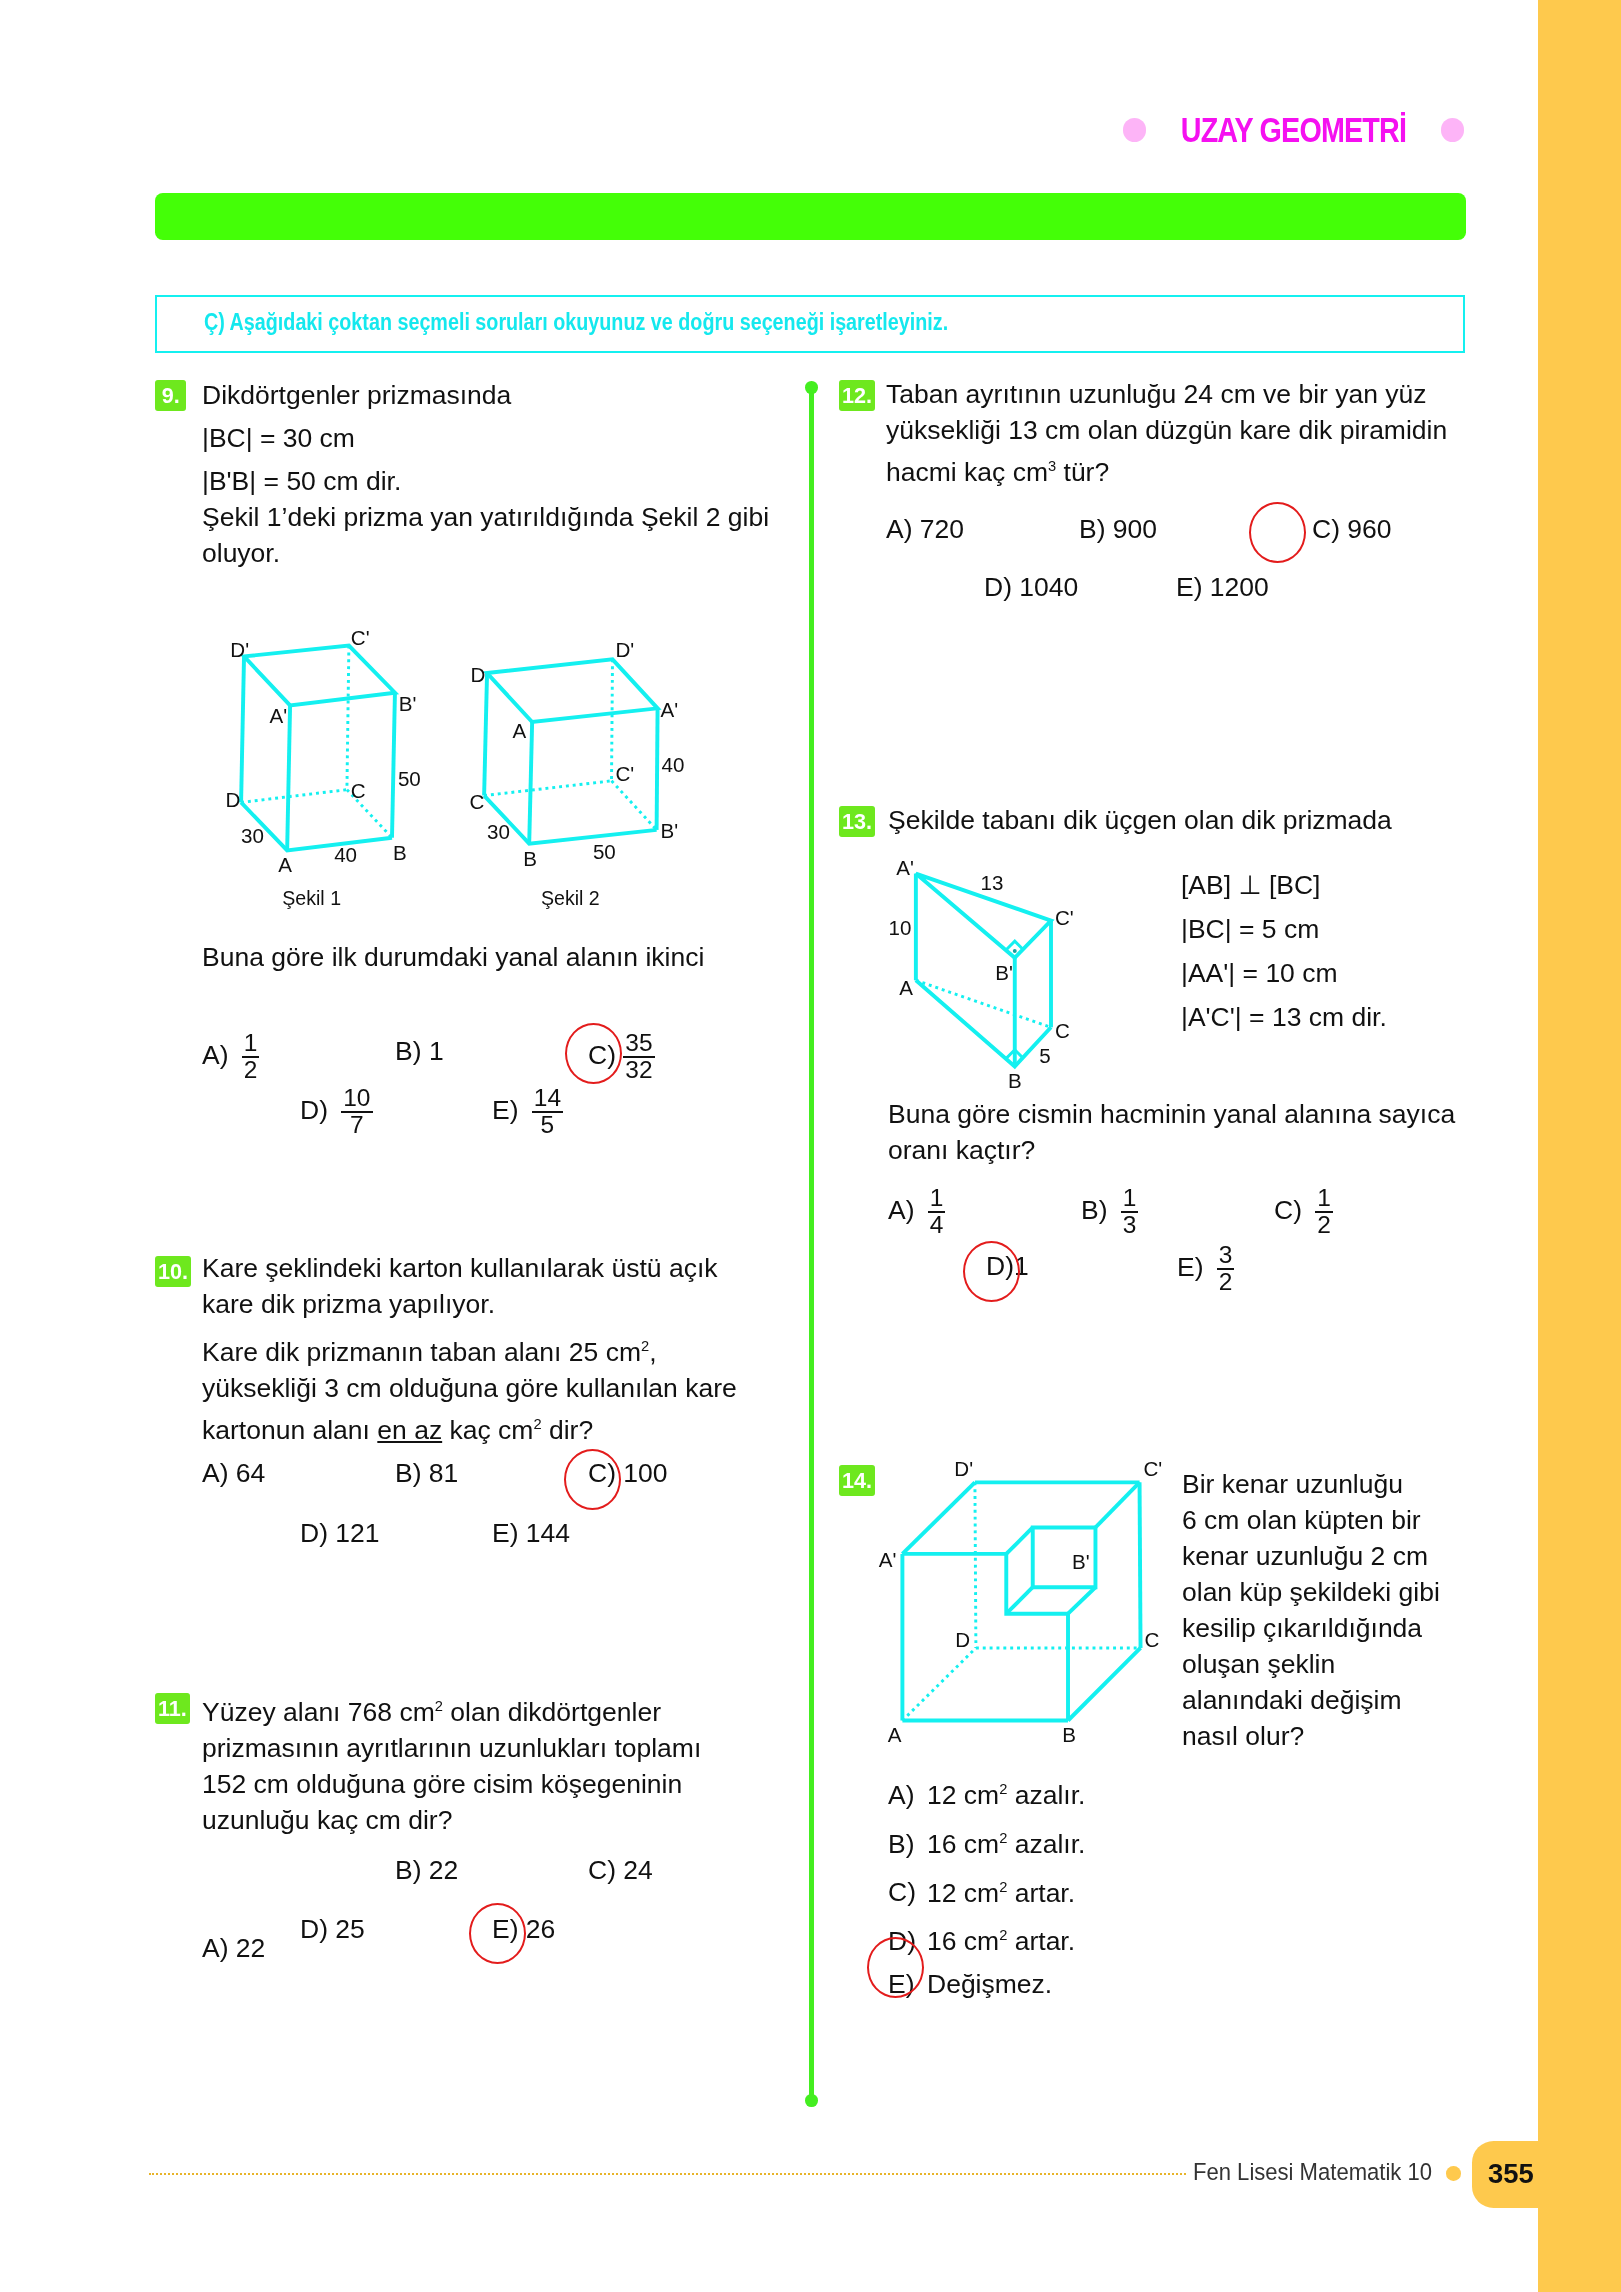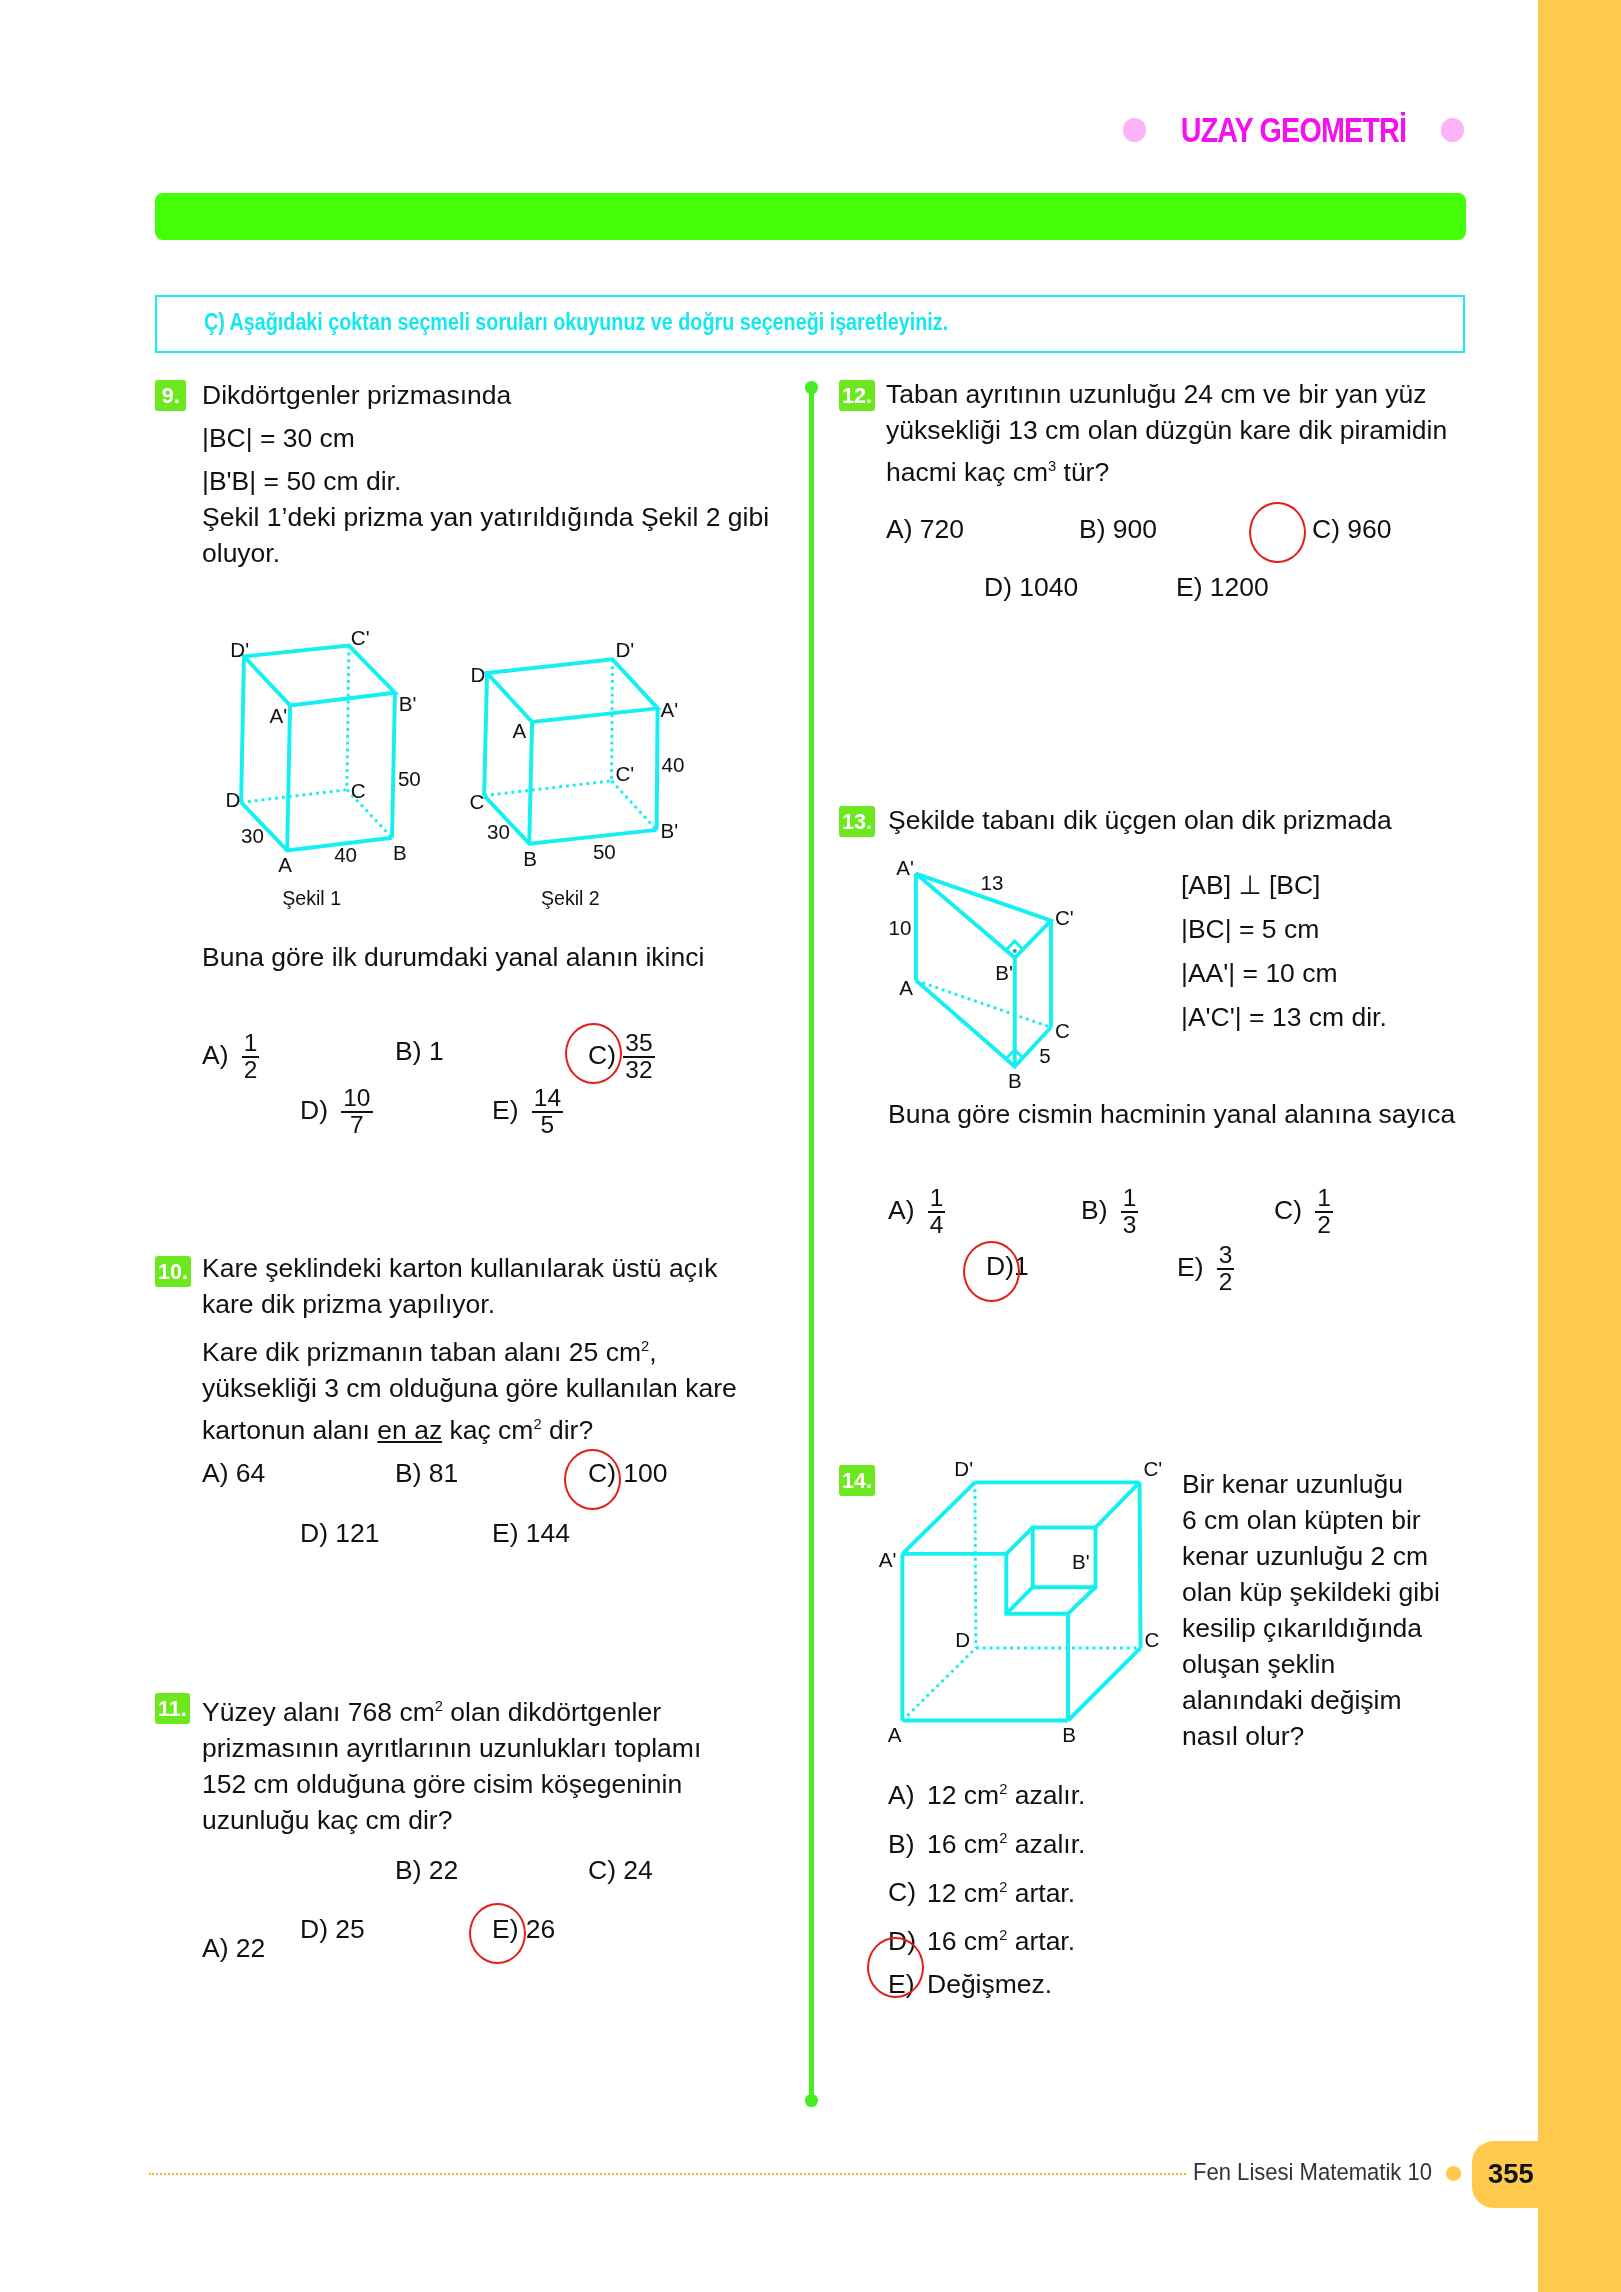--- a/index.html
+++ b/index.html
@@ -220,20 +220,21 @@
   </g>
 </svg>
 <div class="q" style="left:1181px;top:863px;line-height:44px;">
   <div class="line">[AB] ⊥ [BC]</div>
   <div class="line">|BC| = 5 cm</div>
   <div class="line">|AA'| = 10 cm</div>
   <div class="line">|A'C'| = 13 cm dir.</div>
 </div>
 <div class="q" style="left:888px;top:1096px;">
   <div class="line">Buna göre cismin hacminin yanal alanına sayıca</div>
+  <div class="line">oranı kaçtır?</div>
 </div>
 <div class="opt" style="left:888px;top:1186px;">
   <span>A)</span>
   <span class="frac">
       <span class="num">1</span>
       <span>4</span>
     </span>
 </div>
 <div class="opt" style="left:1081px;top:1186px;">
   <span>B)</span>

